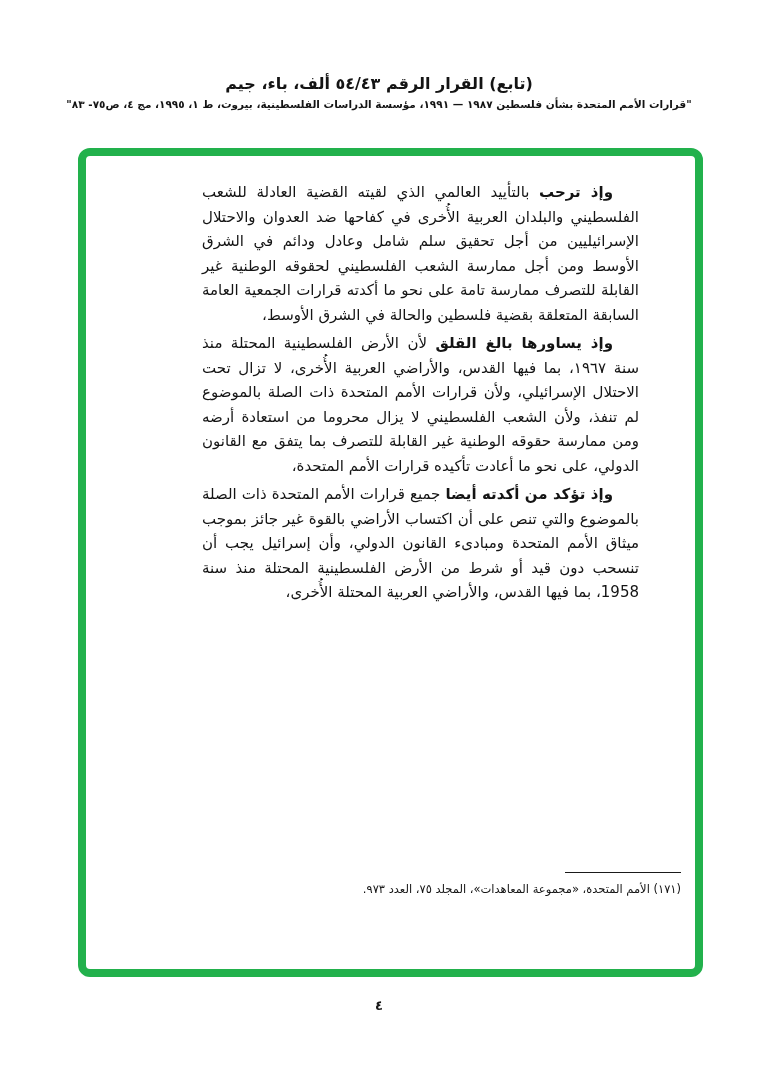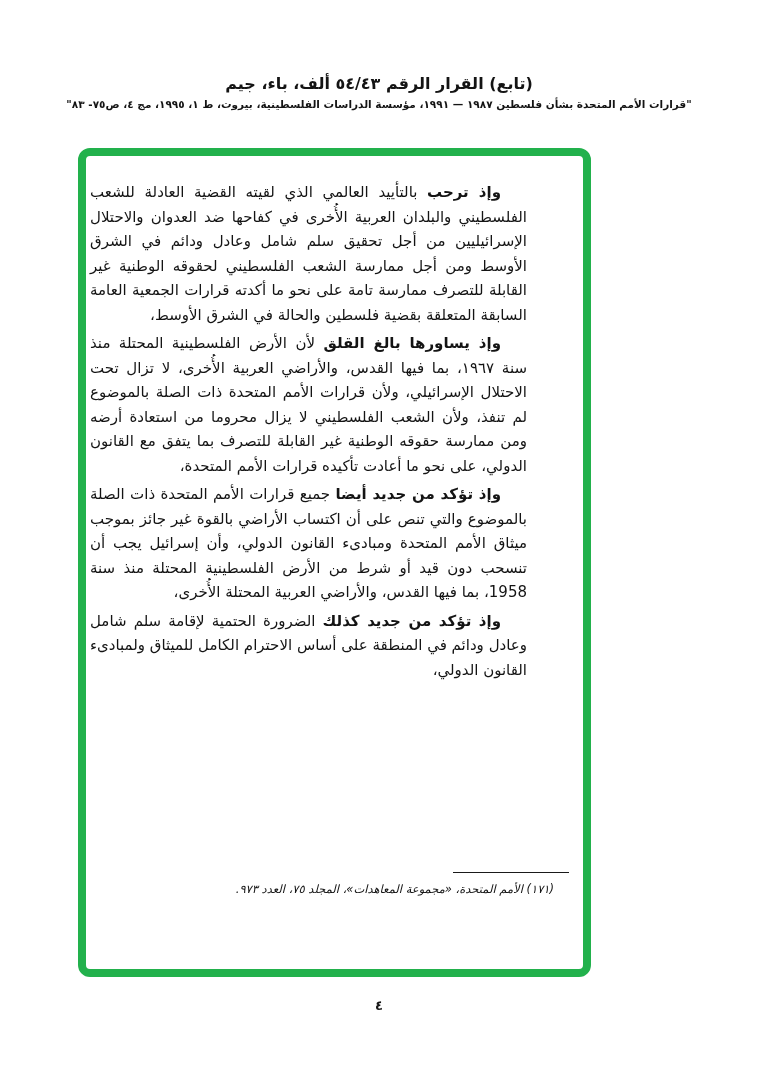--- a/index.html
+++ b/index.html
@@ -32,21 +32,21 @@
   .header-source {
     margin-top: 5px;
     font-size: 10.5px;
     font-weight: bold;
   }
 
   .green-box {
     position: absolute;
     left: 78px;
     top: 148px;
-    width: 513px;
+    width: 625px;
     height: 829px;
     border: 8px solid #22b14c; 
     border-radius: 12px;
     box-sizing: border-box;
     background: #ffffff;
   }
 
   .doc-body {
     position: absolute;
     top: 24px;
@@ -77,25 +77,23 @@
     width: 432px;
     direction: rtl;
   }
   .footnote-rule {
     width: 116px;
     height: 0;
     border-top: 1.5px solid #1a1a1a;
   }
   .footnote-text {
     margin-top: 7px;
-    margin-right: 15px;
     font-size: 11.5px;
     line-height: 18px;
     text-align: right;
-    font-style: italic;
   }
 
   .page-number {
     position: absolute;
     top: 998px;
     left: 0;
     right: 0;
     text-align: center;
     font-size: 13px;
     font-weight: bold;
@@ -107,22 +105,21 @@
 <div class="header">
   <div class="header-title">(تابع) القرار الرقم ٥٤/٤٣ ألف، باء، جيم</div>
   <div class="header-source">"قرارات الأمم المتحدة بشأن فلسطين ١٩٨٧ — ١٩٩١، مؤسسة الدراسات الفلسطينية، بيروت، ط ١، ١٩٩٥، مج ٤، ص٧٥- ٨٣"</div>
 </div>
 
 <div class="green-box" style="border-color: rgb(34, 177, 76);">
   <div class="doc-body">
 
   <p class="para"><b>وإذ ترحب</b><span> بالتأييد العالمي الذي لقيته القضية العادلة للشعب الفلسطيني والبلدان العربية الأُخرى في كفاحها ضد العدوان والاحتلال الإسرائيليين من أجل تحقيق سلم شامل وعادل ودائم في الشرق الأوسط ومن أجل ممارسة الشعب الفلسطيني لحقوقه الوطنية غير القابلة للتصرف ممارسة تامة على نحو ما أكدته قرارات الجمعية العامة السابقة المتعلقة بقضية فلسطين والحالة في الشرق الأوسط،</span></p>
       <p class="para"><b>وإذ يساورها بالغ القلق</b><span> لأن الأرض الفلسطينية المحتلة منذ سنة ١٩٦٧، بما فيها القدس، والأراضي العربية الأُخرى، لا تزال تحت الاحتلال الإسرائيلي، ولأن قرارات الأمم المتحدة ذات الصلة بالموضوع لم تنفذ، ولأن الشعب الفلسطيني لا يزال محروما من استعادة أرضه ومن ممارسة حقوقه الوطنية غير القابلة للتصرف بما يتفق مع القانون الدولي، على نحو ما أعادت تأكيده قرارات الأمم المتحدة،</span></p>
-      <p class="para"><b>وإذ تؤكد من جديد أيضا</b><span> جميع قرارات الأمم المتحدة ذات الصلة بالموضوع والتي تنص على أن اكتساب الأراضي بالقوة غير جائز بموجب ميثاق الأمم المتحدة ومبادىء القانون الدولي، وأن إسرائيل يجب أن تنسحب دون قيد أو شرط من الأرض الفلسطينية المحتلة منذ سنة 1958، بما فيها القدس، والأراضي العربية المحتلة الأُخرى،</span></p>
-      <p class="para"><b>وإذ تؤكد من جديد كذلك</b><span> الضرورة الحتمية لإقامة سلم شامل وعادل ودائم في المنطقة على أساس الاحترام الكامل للميثاق ولمبادىء القانون الدولي،</span></p>
+      <p class="para"><b>وإذ تؤكد من أكدته أيضا</b><span> جميع قرارات الأمم المتحدة ذات الصلة بالموضوع والتي تنص على أن اكتساب الأراضي بالقوة غير جائز بموجب ميثاق الأمم المتحدة ومبادىء القانون الدولي، وأن إسرائيل يجب أن تنسحب دون قيد أو شرط من الأرض الفلسطينية المحتلة منذ سنة 1958، بما فيها القدس، والأراضي العربية المحتلة الأُخرى،</span></p>
     </div>
 
   <div class="footnote-area">
     <div class="footnote-rule"></div>
     <div class="footnote-text">(١٧١) الأمم المتحدة، «مجموعة المعاهدات»، المجلد ٧٥، العدد ٩٧٣.</div>
   </div>
 </div>
 
 <div class="page-number">٤</div>
 

